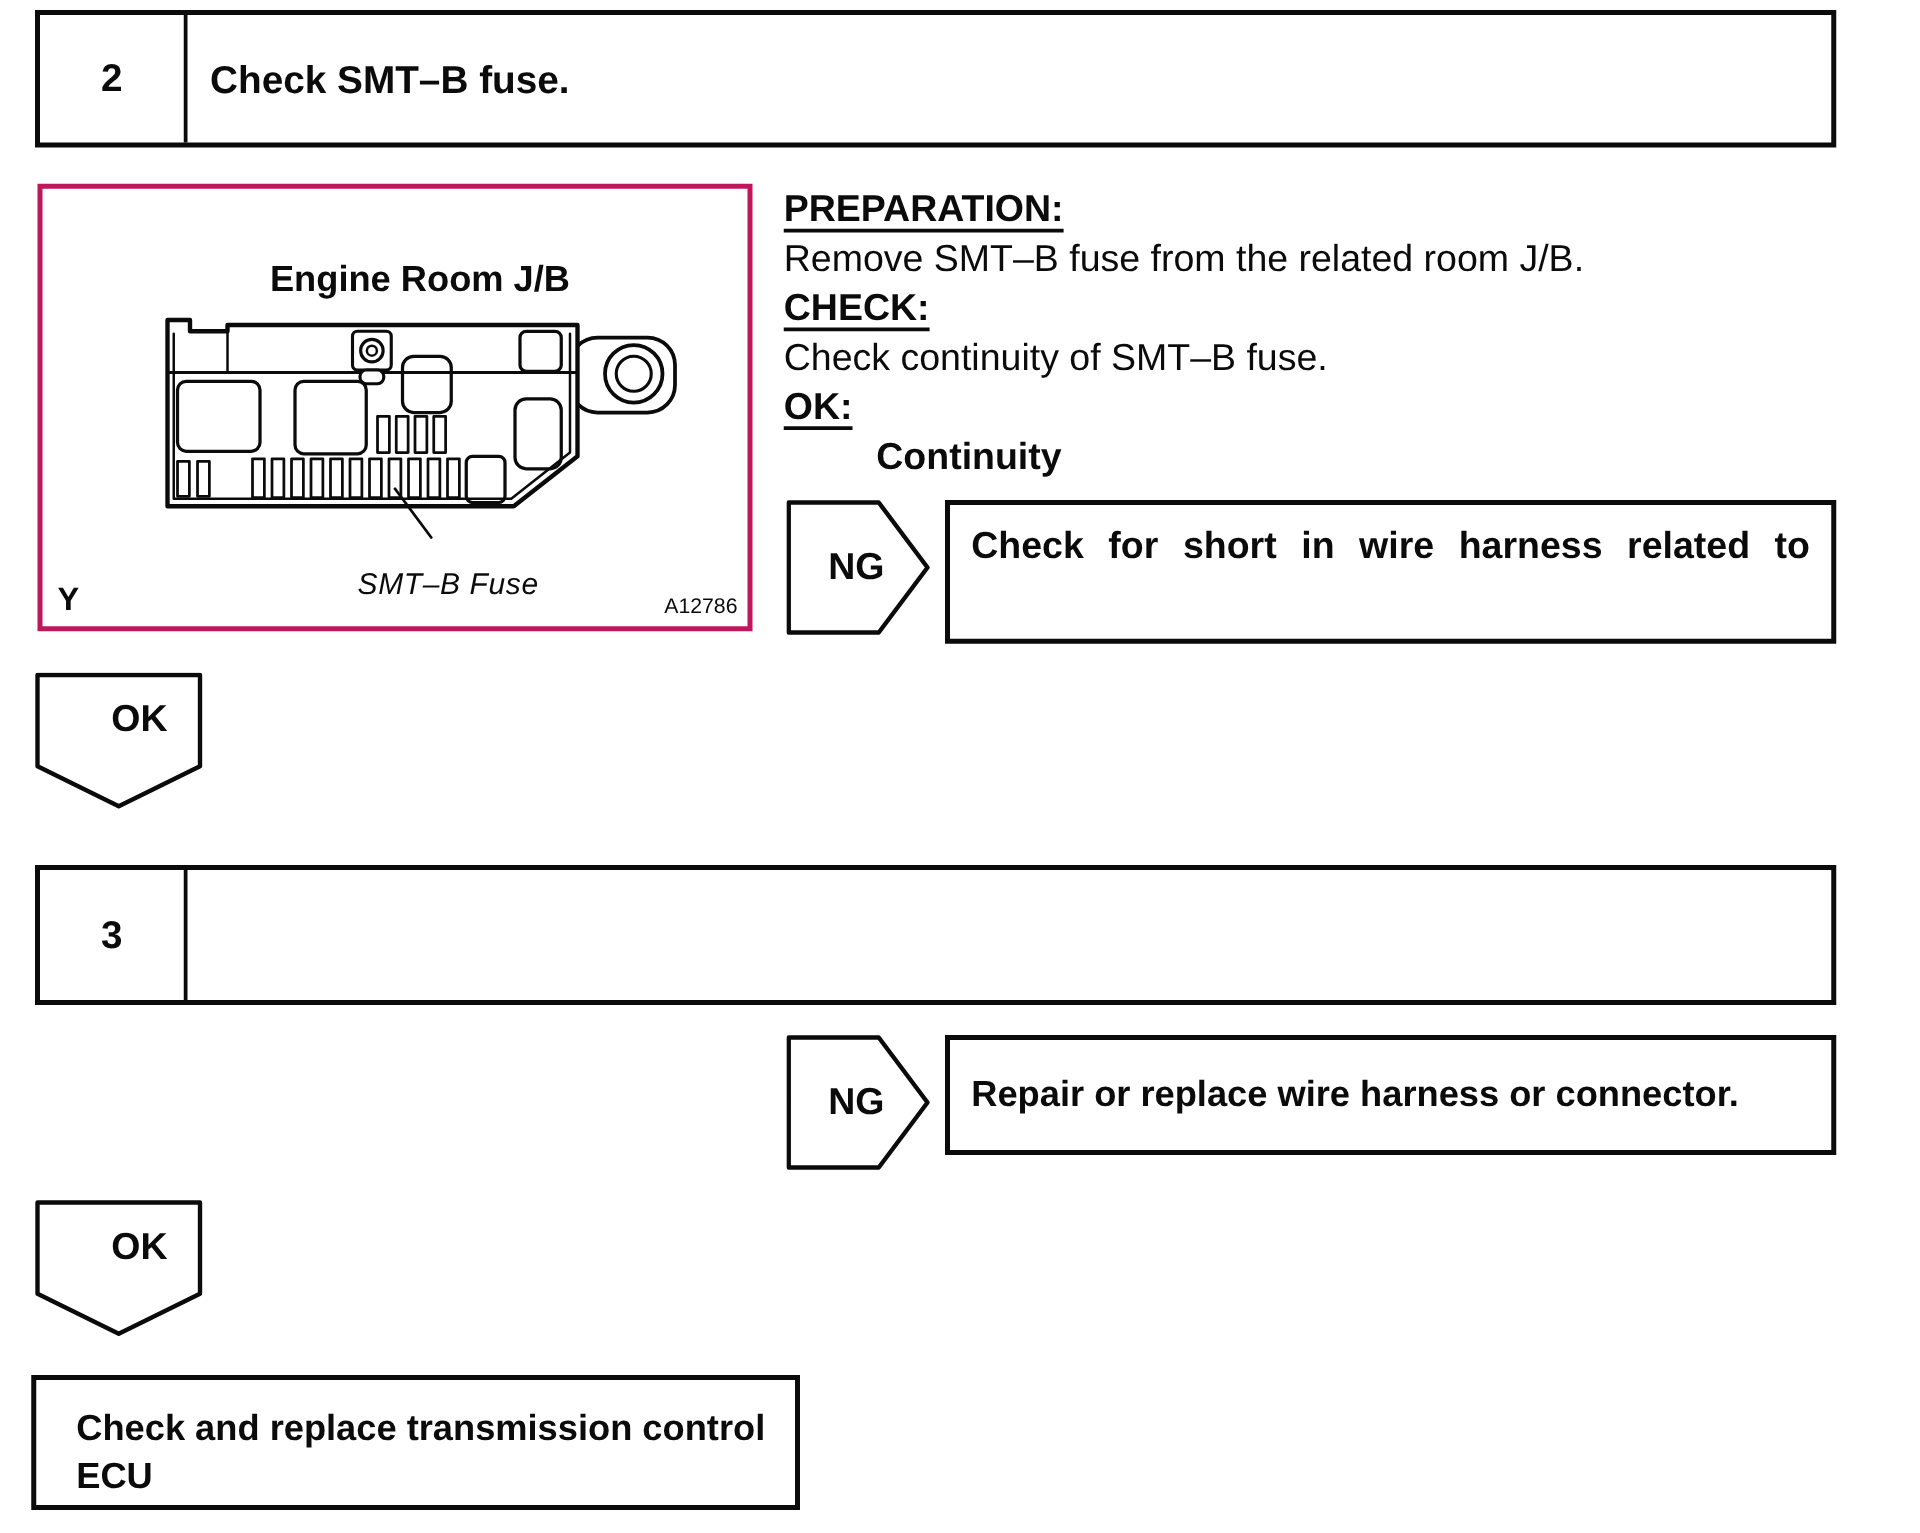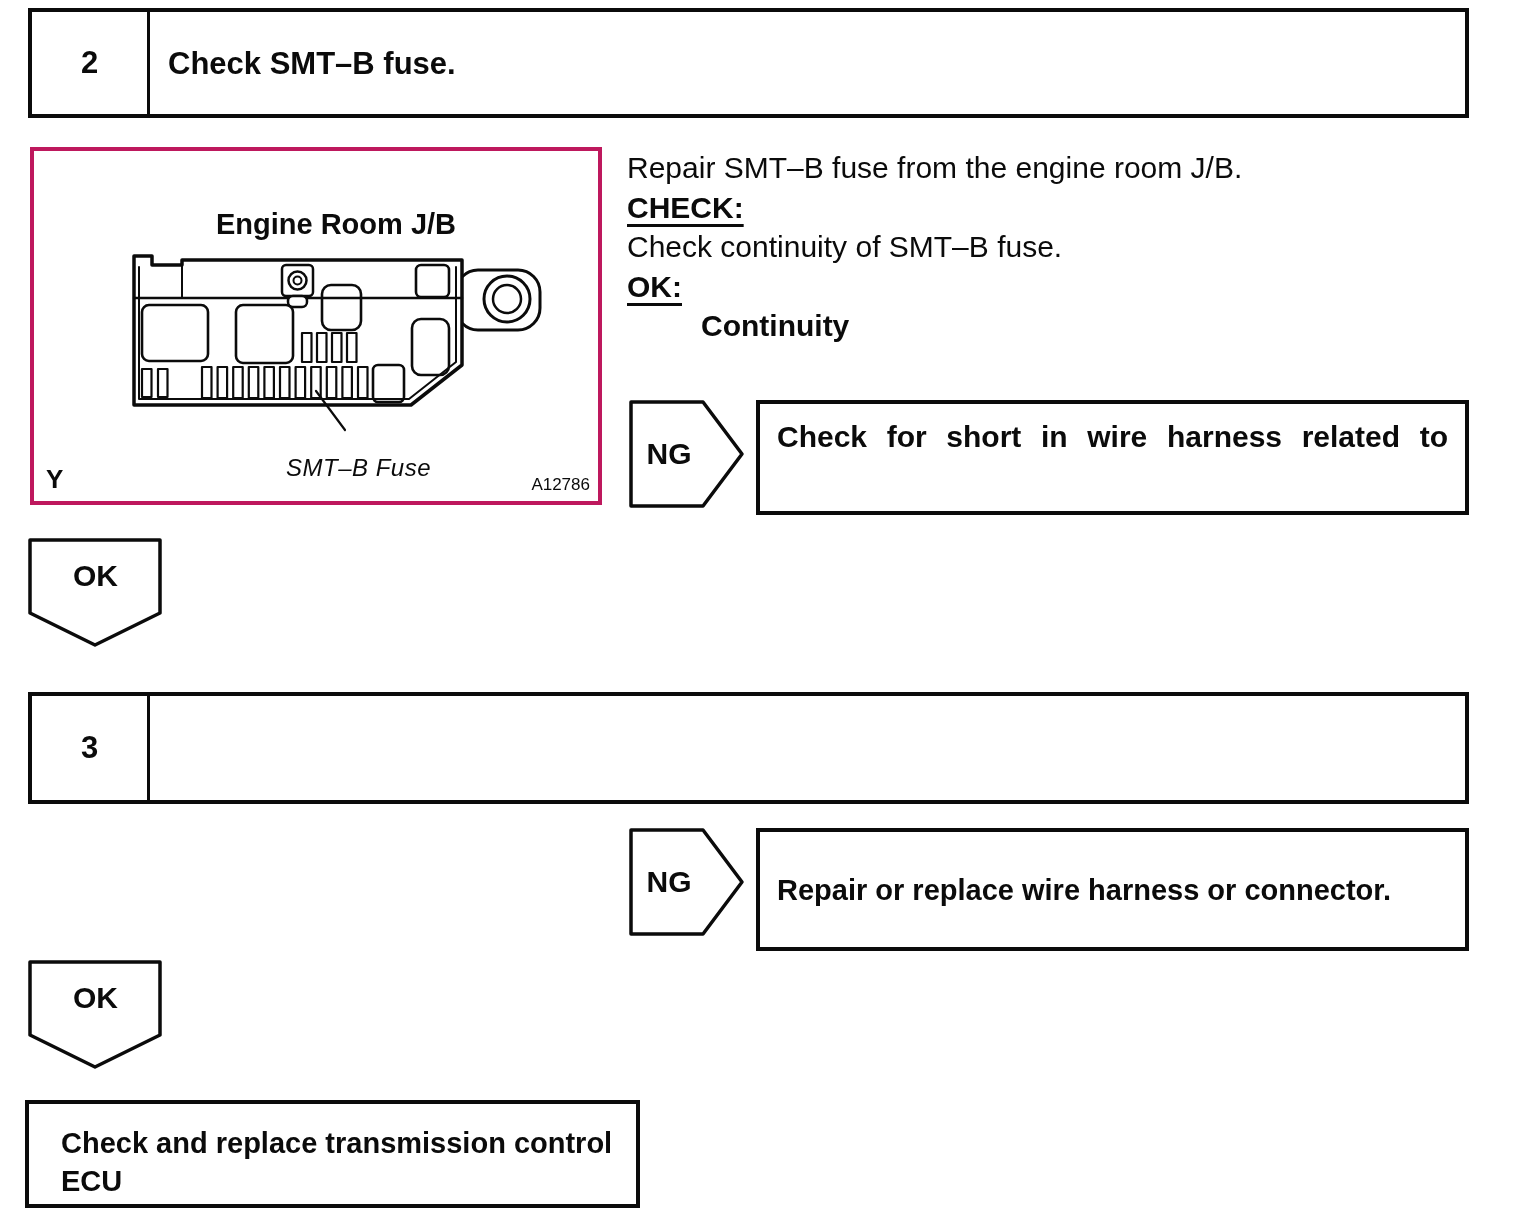--- a/index.html
+++ b/index.html
@@ -110,37 +110,38 @@
     position: absolute;
   }
   .arrow svg { position: absolute; left: 0; top: 0; }
   .arrow .lbl {
     position: absolute;
     display: flex;
     align-items: center;
     justify-content: center;
     font-weight: bold;
     font-size: 30px;
+    margin-left: 16px;
   }
   .ng-lbl { left: 0; top: 0; width: 80px; height: 108px; }
   .ok-lbl { left: 0; top: 0; width: 135px; height: 76px; }
 
   
   .action-box {
     position: absolute;
     border: 4px solid #0b0b0b;
     background: #fff;
     font-weight: bold;
     font-size: 30px;
     line-height: 38px;
     box-sizing: border-box;
   }
   .ng-box-1 { left: 756px; top: 400px; width: 713px; height: 115px; padding: 14px 17px 0; }
   .ng-box-2 {
-    left: 756px; top: 828px; width: 713px; height: 123px;
+    left: 756px; top: 828px; width: 713px; height: 96px;
     display: flex; align-items: center; padding: 0 17px; font-size: 29px;
   }
   .final-box {
     left: 25px; top: 1100px; width: 615px; height: 108px;
     padding: 20px 0 0 32px; font-size: 29px;
   }
 </style>
 </head>
 <body>
 
@@ -207,21 +208,22 @@
       <line x1="192" y1="138" x2="221" y2="177" stroke-width="2.2"></line>
     </g>
   </svg>
 
   <div class="fuse-callout">SMT–B Fuse</div>
   <div class="corner-letter">Y</div>
   <div class="figure-id">A12786</div>
 </div>
 
 <div class="instructions">
-  <div class="instr-line">Repair SMT–B fuse from the engine room J/B.</div>
+  <div class="instr-line"><span class="uhead">PREPARATION:</span></div>
+  <div class="instr-line">Remove SMT–B fuse from the related room J/B.</div>
   <div class="instr-line"><span class="uhead">CHECK:</span></div>
   <div class="instr-line">Check continuity of SMT–B fuse.</div>
   <div class="instr-line"><span class="uhead">OK:</span></div>
   <div class="instr-line ok-result">Continuity</div>
 </div>
 
 <div class="arrow" style="left:629px; top:400px; width:116px; height:108px;">
   <svg width="116" height="108" viewBox="0 0 116 108">
     <polygon points="2,2 74,2 113,54 74,106 2,106" fill="#ffffff" stroke="#0b0b0b" stroke-width="3.5" stroke-linejoin="round"></polygon>
   </svg>

